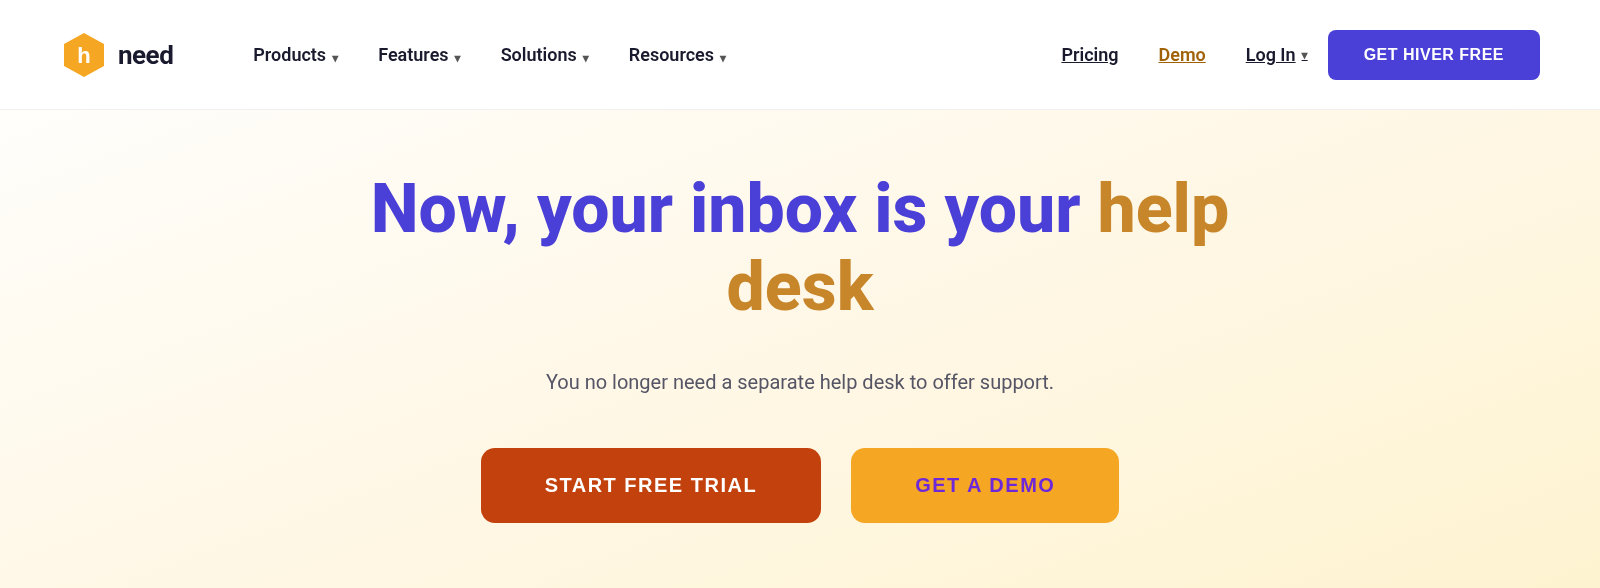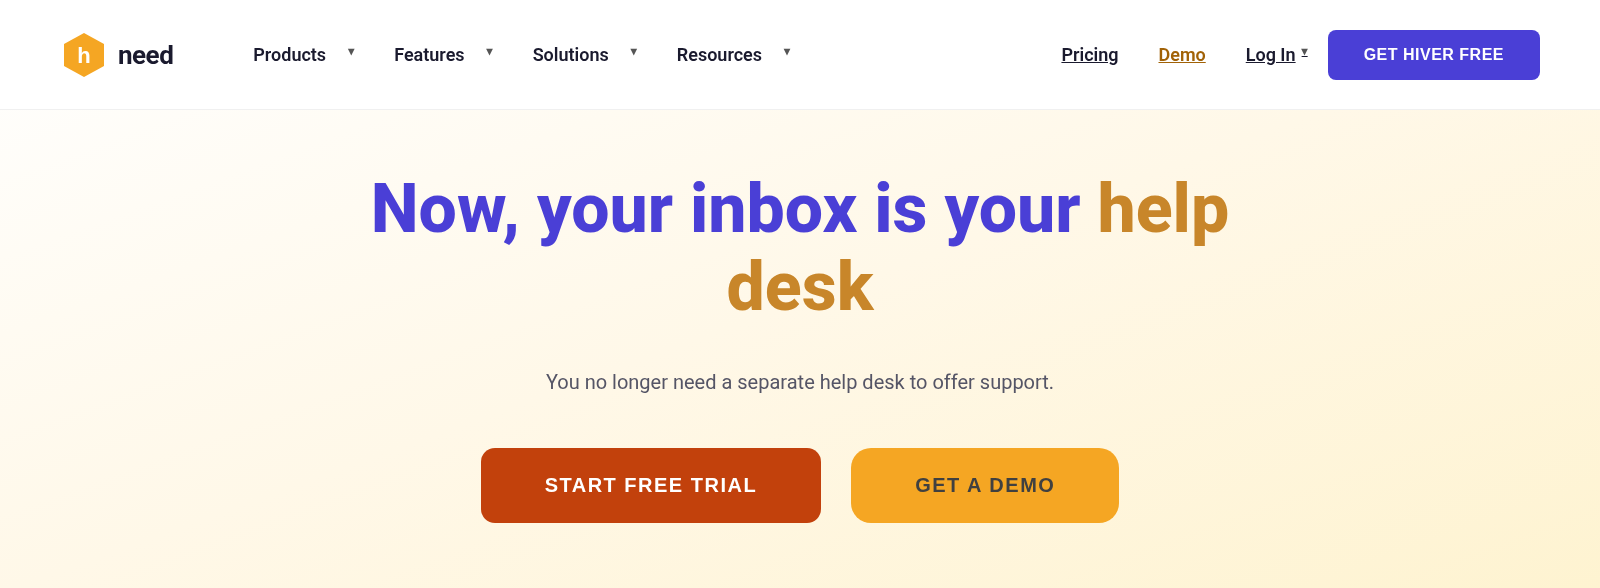--- a/index.html
+++ b/index.html
@@ -48,22 +48,22 @@
 
     nav {
       display: flex;
       align-items: center;
       gap: 0;
       flex: 1;
     }
 
     .nav-item {
       display: flex;
-      align-items: flex-start;
-      gap: 22px;
+      align-items: flex-end;
+      gap: 6px;
       padding: 8px 20px;
       font-size: 18px;
       font-weight: 600;
       color: #1a1a2e;
       cursor: pointer;
       white-space: nowrap;
       text-decoration: none;
     }
 
     .nav-spacer {
@@ -81,20 +81,21 @@
     .nav-demo {
       font-size: 18px;
       font-weight: 600;
       color: #a16207;
       padding: 8px 20px;
       cursor: pointer;
     }
 
     .nav-login {
       display: flex;
+      align-items: center;
       gap: 6px;
       font-size: 18px;
       font-weight: 600;
       color: #1a1a2e;
       padding: 8px 20px;
       cursor: pointer;
     }
 
     .chevron-icon {
       font-size: 12px;
@@ -162,25 +163,25 @@
       padding: 26px 64px;
       border-radius: 14px;
       border: none;
       cursor: pointer;
       letter-spacing: 1.5px;
       text-transform: uppercase;
     }
 
     .btn-get-demo {
       background: #f5a623;
-      color: #404040;
+      color: #6d28d9;
       font-size: 20px;
       font-weight: 800;
       padding: 26px 64px;
-      border-radius: 20px;
+      border-radius: 14px;
       border: none;
       cursor: pointer;
       letter-spacing: 1.5px;
       text-transform: uppercase;
     }
   </style>
 </head>
 <body>
 
 <header>

